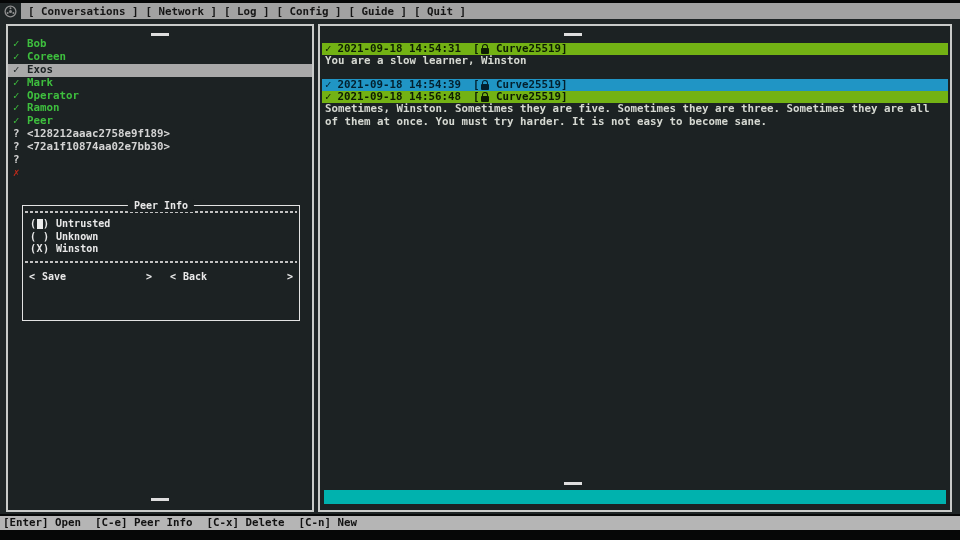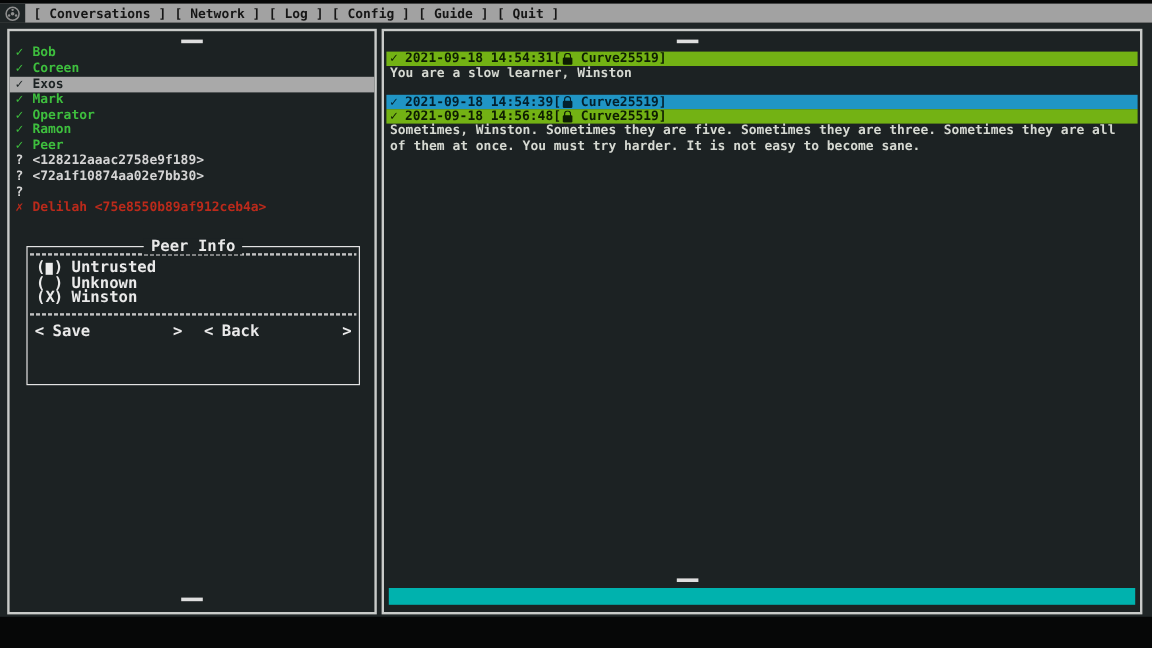--- a/index.html
+++ b/index.html
@@ -35,21 +35,21 @@
   .contact-row .glyph { width:14px; flex:none;
         font-family:"DejaVu Sans Mono","DejaVu Sans",monospace; }
   .st-trusted   { color:var(--green); }
   .st-unknown   { color:var(--gray_fg); }
   .st-untrusted { color:var(--red); }
   .contact-row.selected { background:var(--sel_bg); color:var(--sel_fg); }
 
   
   .popup { position:absolute; left:14px; top:179px; width:278px; height:116px;
            box-sizing:border-box; border:1.5px solid #e3e3e3;
-           font-size:13px; color:var(--white); }
+           font-size:10px; color:var(--white); }
   .popup-title { position:absolute; top:-7px; left:50%; transform:translateX(-50%);
                  background:var(--panel_bg); padding:0 6px; line-height:13px;
                  white-space:pre; }
   .pi-rows { margin-top:9px; }
   .pi-row { padding-left:7px; line-height:13px; white-space:pre; }
   .divider { height:2px; margin:5px 2px;
              background:repeating-linear-gradient(90deg,#c2c2c2 0 3px,transparent 3px 5px); }
   .radio-row { padding-left:7px; height:12.6px; line-height:12.6px;
                display:flex; align-items:center; cursor:default; }
   .marker { display:inline-block; width:7px; text-align:center; white-space:pre; }
@@ -61,21 +61,21 @@
   .tui-btn .lbl { margin-left:7px; flex:1; }
 
   
   .messages { position:absolute; top:17px; left:2px; right:2px; font-size:10.8px; }
   .msg-header { height:12px; line-height:12px; padding-left:3px;
                 display:flex; align-items:center; }
   .msg-header.green { background:var(--hdr_green); color:var(--hdr_green_fg); }
   .msg-header.blue  { background:var(--hdr_blue);  color:var(--hdr_blue_fg); }
   .msg-header .check { margin-right:6px;
         font-family:"DejaVu Sans Mono","DejaVu Sans",monospace; }
-  .msg-header .time  { margin-right:0; white-space:pre; }
+  .msg-header .time  { margin-right:12px; white-space:pre; }
   .badge { display:flex; align-items:center; white-space:pre; }
   .lock { display:inline-block; position:relative; width:8px; height:10px; margin:0 1px; }
   .lock::before { content:""; position:absolute; top:0; left:1px; width:6px; height:6px;
                   box-sizing:border-box; border:1.5px solid currentColor; border-bottom:none;
                   border-radius:3px 3px 0 0; }
   .lock::after  { content:""; position:absolute; bottom:0; left:0; width:8px; height:6px;
                   background:currentColor; border-radius:1px; }
   .msg-body { line-height:12.4px; color:var(--msg_fg); padding-left:3px;
               margin-bottom:12px; }
   .input-bar { position:absolute; left:4px; right:4px; bottom:6px; height:14px;
@@ -151,21 +151,20 @@
           </div>
           <div class="contact-row st-unknown">
             <span class="glyph">?</span>
             <span class="cname">&lt;72a1f10874aa02e7bb30&gt;</span>
           </div>
           <div class="contact-row st-unknown">
             <span class="glyph">?</span>
           </div>
           <div class="contact-row st-untrusted">
             <span class="glyph">✗</span>
-            <span class="cname">Delilah &lt;75e8550b89af912ceb4a&gt;</span>
           </div>
         </div>
 
       <div class="popup">
         <div class="popup-title">Peer Info</div>
         <div class="divider"></div>
         <div id="radios-mount">
             <div class="radio-row">
               <span class="paren">(</span>
               <span class="cursor-block"></span>
@@ -229,14 +228,20 @@
             </div>
             <div class="msg-body">Sometimes, Winston. Sometimes they are five. Sometimes they are three. Sometimes they are all of them at once. You must try harder. It is not easy to become sane.</div>
           </div>
         </div>
       <div class="scroll-dash above-input"></div>
       <div class="input-bar"></div>
     </div>
 
   </div>
 
+  <div class="statusbar" id="status-mount">
+      <span class="status-item">[Enter] Open</span>
+      <span class="status-item">[C-e] Peer Info</span>
+      <span class="status-item">[C-x] Delete</span>
+      <span class="status-item">[C-n] New</span>
+    </div>
 
 </div>
 
 </body></html>

